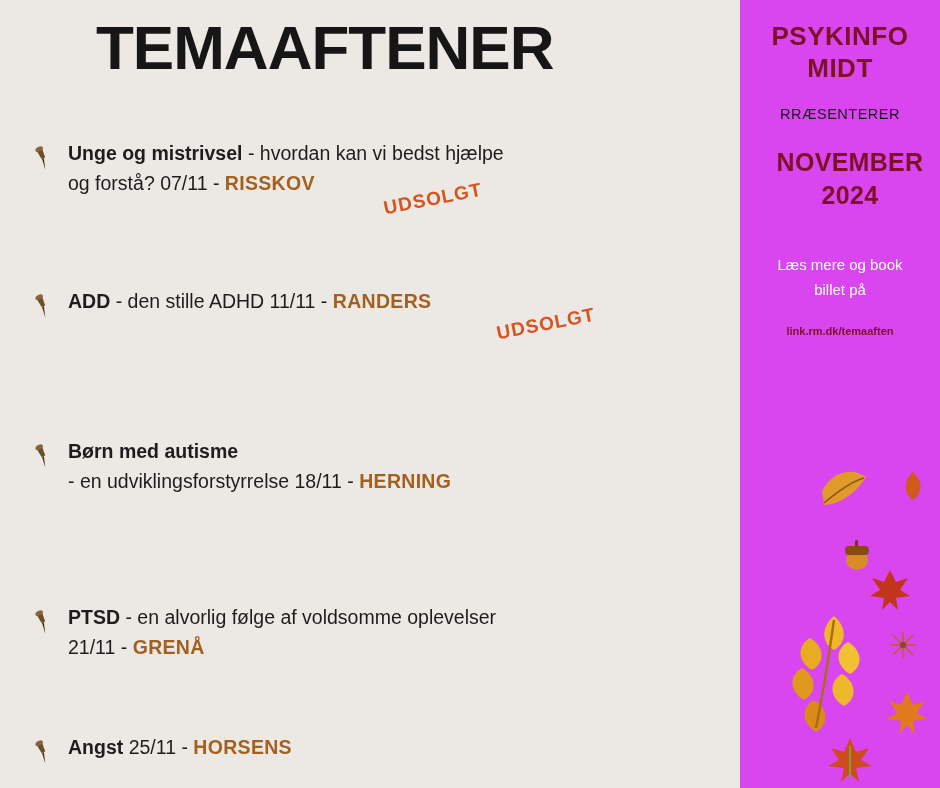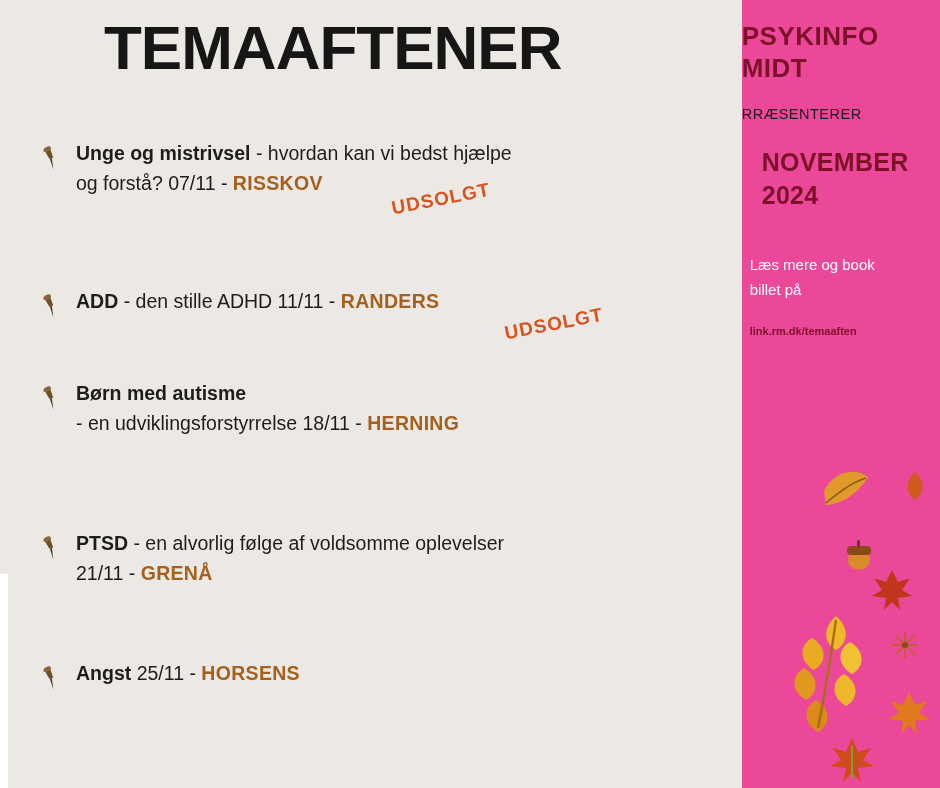--- a/index.html
+++ b/index.html
@@ -8,21 +8,20 @@
     height: 788px;
     overflow: hidden;
     font-family: "Liberation Sans", sans-serif;
   }
   #poster {
     position: relative;
     width: 940px;
     height: 574px;
     background: #ece9e4;
     display: flex;
-    padding-left: 8px;
   }
   
   #left {
     width: 740px;
     height: 788px;
     position: relative;
     background: #ece9e4;
   }
   #title {
     position: absolute;
@@ -73,22 +72,23 @@
     transform: rotate(-11deg);
     white-space: nowrap;
   }
   #so1 { left: 355px; top: 50px; }
   #so2 { left: 468px; top: 27px; }
 
   
   #right {
     width: 200px;
     height: 788px;
-    background: #ec4899;
+    background: #d946ef;
     position: relative;
+    text-align: center;
     padding-top: 20px;
   }
   #brand {
     font-size: 26px;
     font-weight: bold;
     color: #7d1128;
     line-height: 32px;
     letter-spacing: 0.5px;
     font-family: "Liberation Sans", sans-serif;
   }
@@ -163,37 +163,37 @@
               <path d="M14.5 13 L13 24 L16.5 13 Z" fill="#4a3318"></path>
             </g>
           </svg>
         </span>
         <div class="event-text">
           <span class="bold">ADD</span><span> - den stille ADHD 11/11 - </span><span class="city">RANDERS</span>
         </div>
         <span class="sold-out" id="so2">UDSOLGT</span>
       </div>
 
-      <div class="event" style="">
+      <div class="event" style="margin-top:58px;">
         <span class="pin-icon">
           <svg width="28" height="28" viewBox="0 0 28 28">
             <g transform="rotate(-25 14 14)">
               <path d="M13 3 L19 3 L18 13 L14 13 Z" fill="#6d4f2a"></path>
               <ellipse cx="16" cy="3" rx="4" ry="2.4" fill="#8a6536"></ellipse>
               <path d="M14.5 13 L13 24 L16.5 13 Z" fill="#4a3318"></path>
             </g>
           </svg>
         </span>
         <div class="event-text">
           <span class="bold">Børn med autisme</span><br>
           <span> - en udviklingsforstyrrelse 18/11 - </span><span class="city">HERNING</span>
         </div>
       </div>
 
-      <div class="event" style="margin-top:58px;">
+      <div class="event" style="margin-top:74px;">
         <span class="pin-icon">
           <svg width="28" height="28" viewBox="0 0 28 28">
             <g transform="rotate(-25 14 14)">
               <path d="M13 3 L19 3 L18 13 L14 13 Z" fill="#6d4f2a"></path>
               <ellipse cx="16" cy="3" rx="4" ry="2.4" fill="#8a6536"></ellipse>
               <path d="M14.5 13 L13 24 L16.5 13 Z" fill="#4a3318"></path>
             </g>
           </svg>
         </span>
         <div class="event-text">

